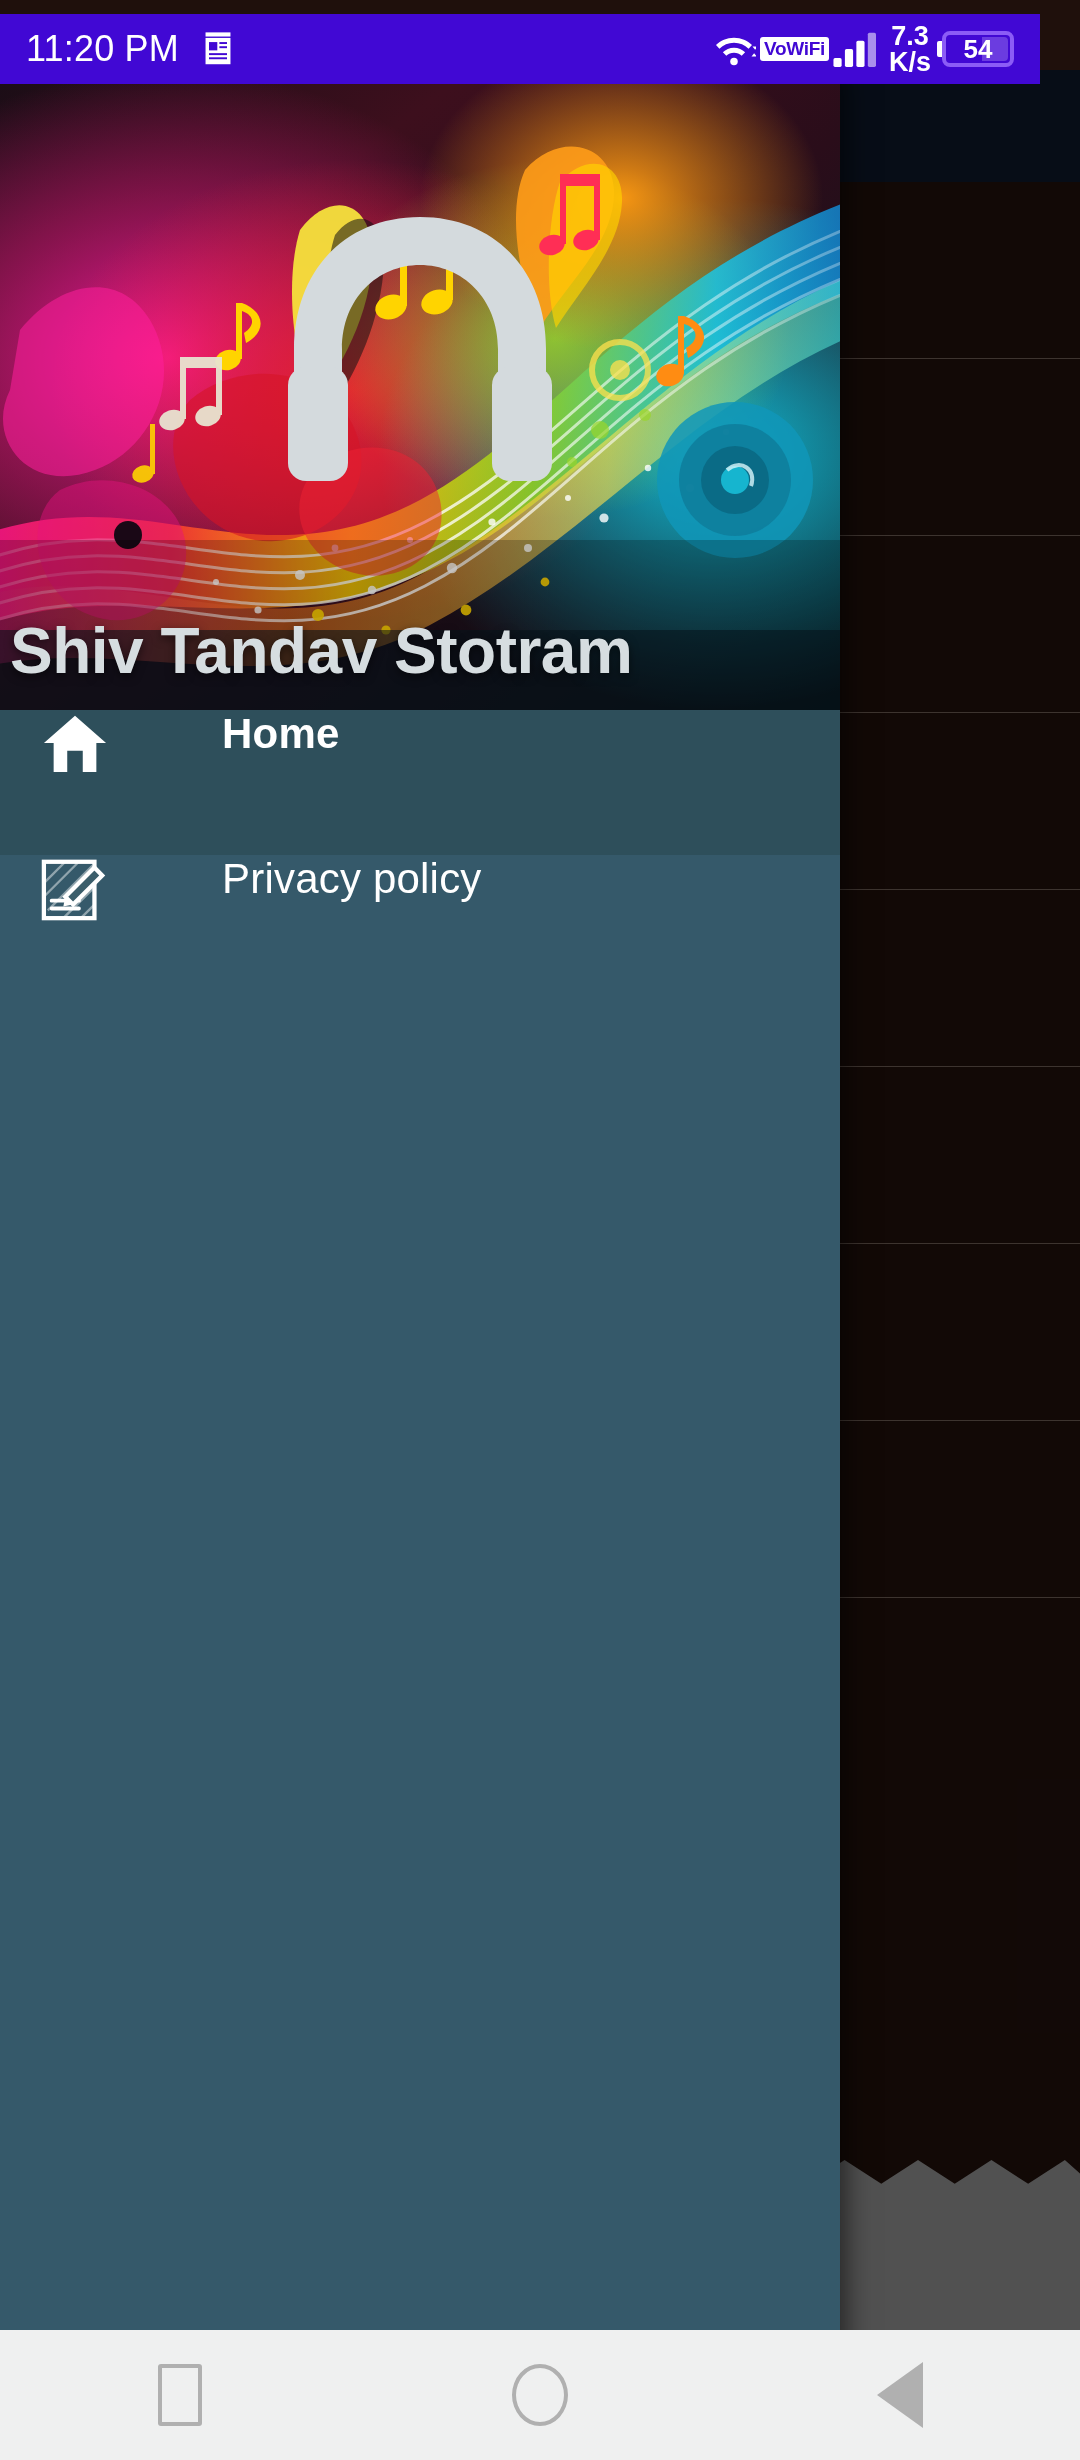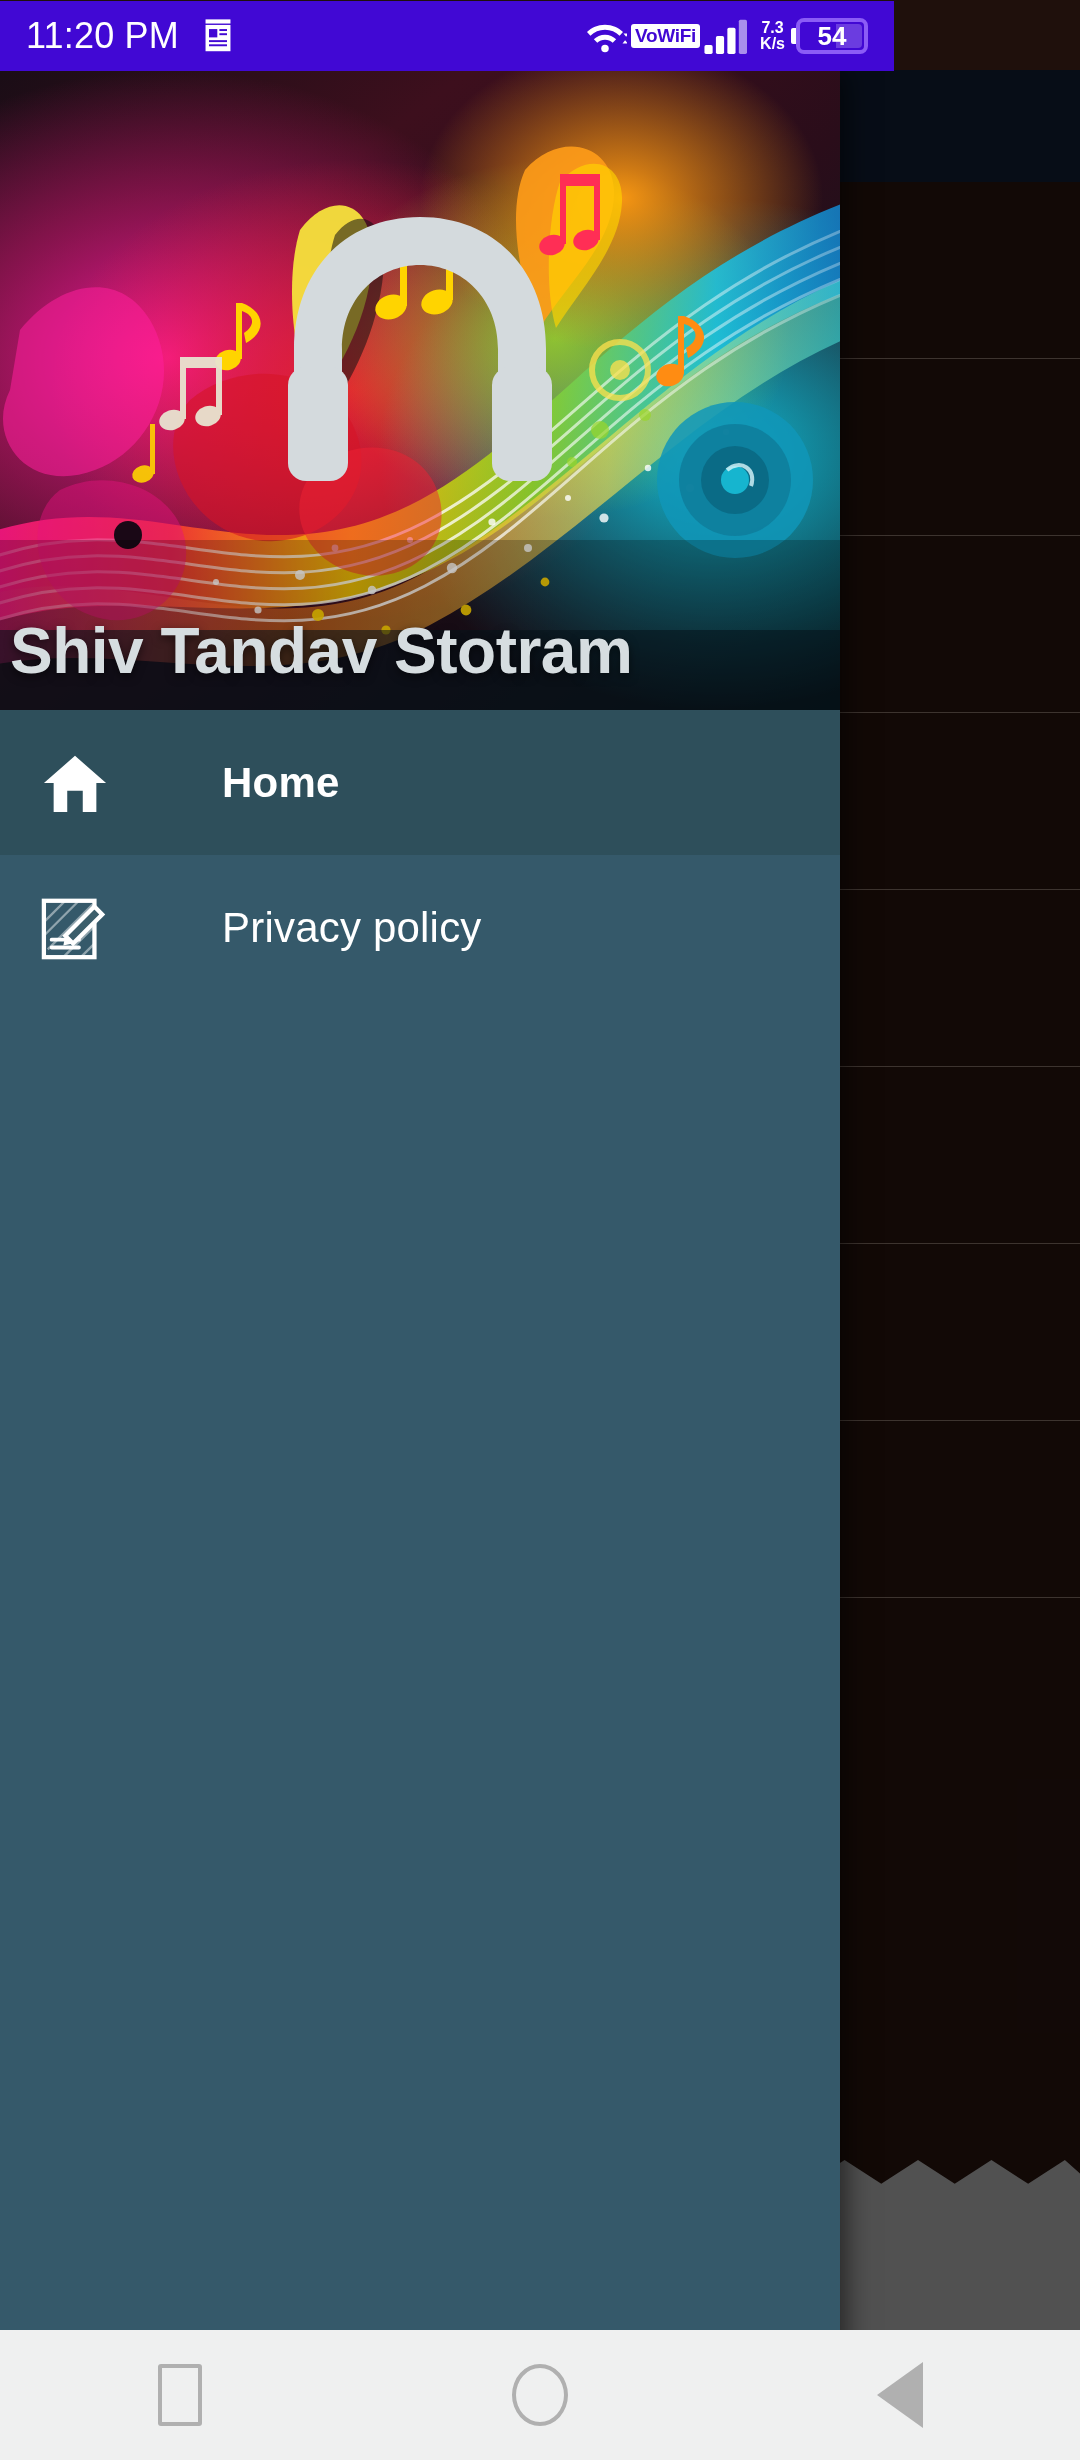--- a/index.html
+++ b/index.html
@@ -6,36 +6,36 @@
   html,body {
     width:1080px; height:2460px;
     background:#000;
     font-family:"Liberation Sans", sans-serif;
     overflow:hidden;
   }
   #screen { position:relative; width:1080px; height:2460px; overflow:hidden; background:#1f100c; }
 
   
   #status-bar{
-    position:absolute; left:0; top:1px; width:894px; height:70px;
+    position:absolute; left:0; top:14px; width:1040px; height:70px;
     background:#4108d4; display:flex; align-items:center;
     padding:0 26px; z-index:60;
   }
   #status-left{ display:flex; align-items:center; gap:22px; }
   #clock{ color:#fff; font-size:36px; font-weight:500; letter-spacing:.2px; }
   #status-right{ margin-left:auto; display:flex; align-items:center; gap:4px; }
 
   .ic{ display:block; }
 
   #vowifi-badge{
     background:#fff; color:#4108d4; font-size:19px; font-weight:700;
     padding:1px 4px; border-radius:3px; line-height:1.12; letter-spacing:-0.3px;
   }
   #net-speed{
-    color:#fff; font-size:16px; font-weight:600; line-height:0.98;
+    color:#fff; font-size:27px; font-weight:600; line-height:0.98;
     text-align:center; margin:0 2px;
   }
   #battery{
     display:flex; align-items:center;
   }
   #battery-nub{ width:5px; height:16px; background:#fff; border-radius:2px 0 0 2px; }
   #battery-body{
     position:relative; width:72px; height:36px; border:4px solid #8b5cf6;
     border-radius:8px; display:flex; align-items:center; justify-content:center;
   }
@@ -93,21 +93,21 @@
   }
   #drawer-title{
     position:absolute; left:10px; bottom:22px; z-index:4;
     color:#d6dde0; font-size:64px; font-weight:700;
     letter-spacing:-0.5px; text-shadow:0 3px 10px rgba(0,0,0,.55);
     white-space:nowrap;
   }
 
   #drawer-menu{ position:relative; width:840px; background:#35596a; }
   .nav-item{
-    display:flex; align-items:center; height:145px; padding-left:40px;
+    display:flex; align-items:flex-start; height:145px; padding-left:40px;
     background:#35596a;
   }
   .nav-item.selected{ background:#2e4f5b; }
   .nav-ico{ width:92px; display:flex; align-items:center; justify-content:flex-start; }
   .nav-label{ color:#ffffff; font-size:42px; margin-left:90px; letter-spacing:.2px; }
   .nav-item.selected .nav-label{ font-weight:700; }
 
   
   #navbar{
     position:absolute; left:0; bottom:0; width:1080px; height:130px;

